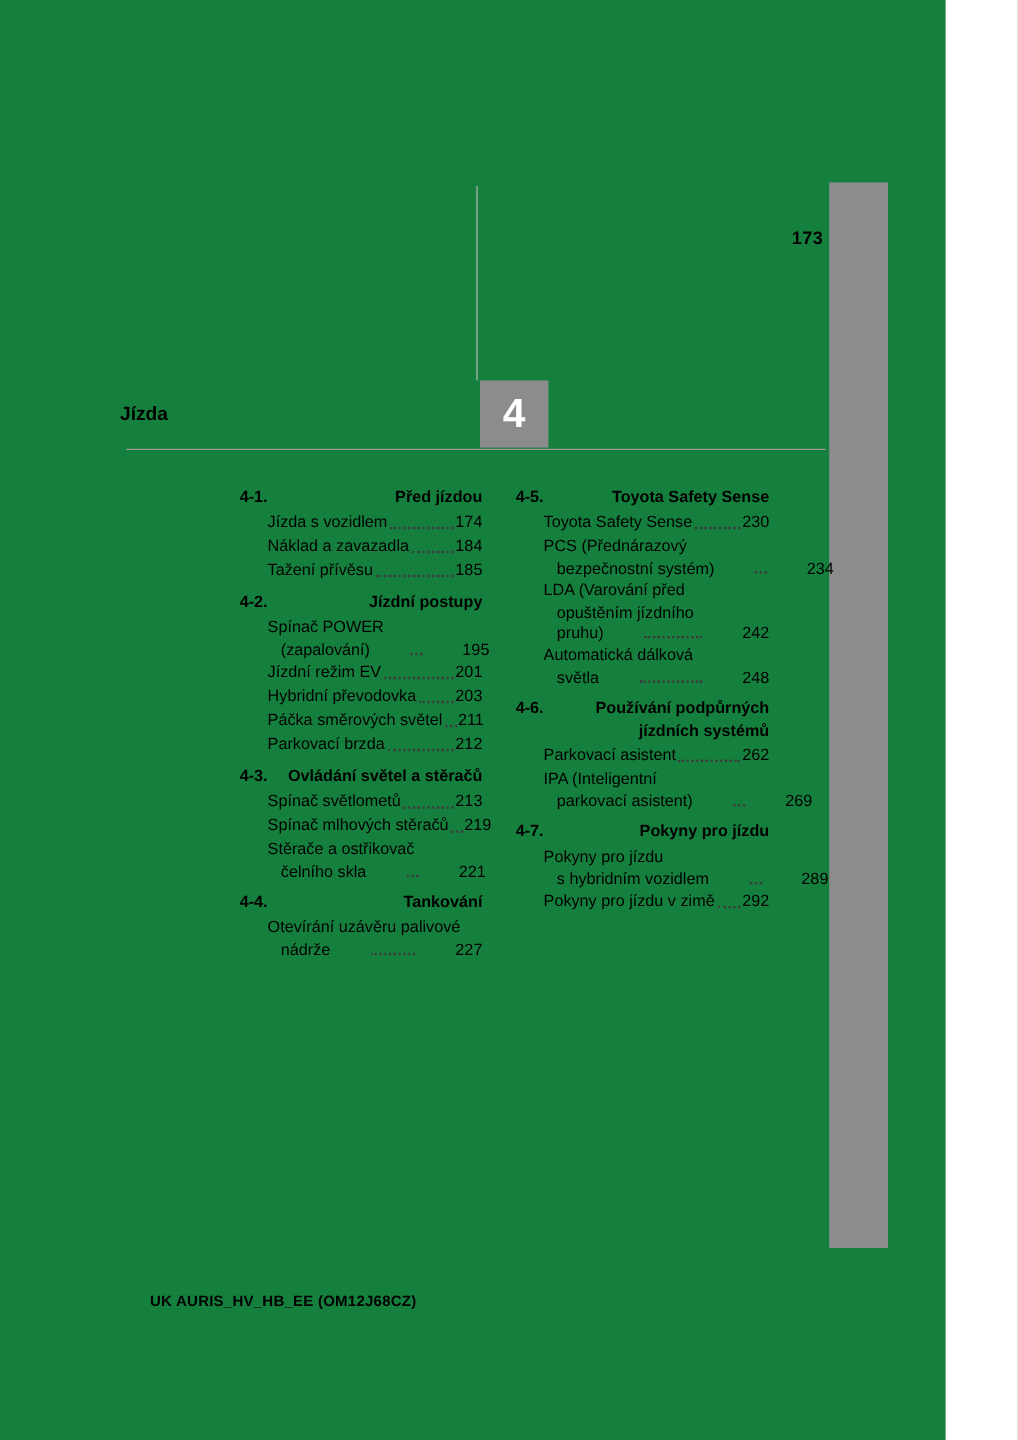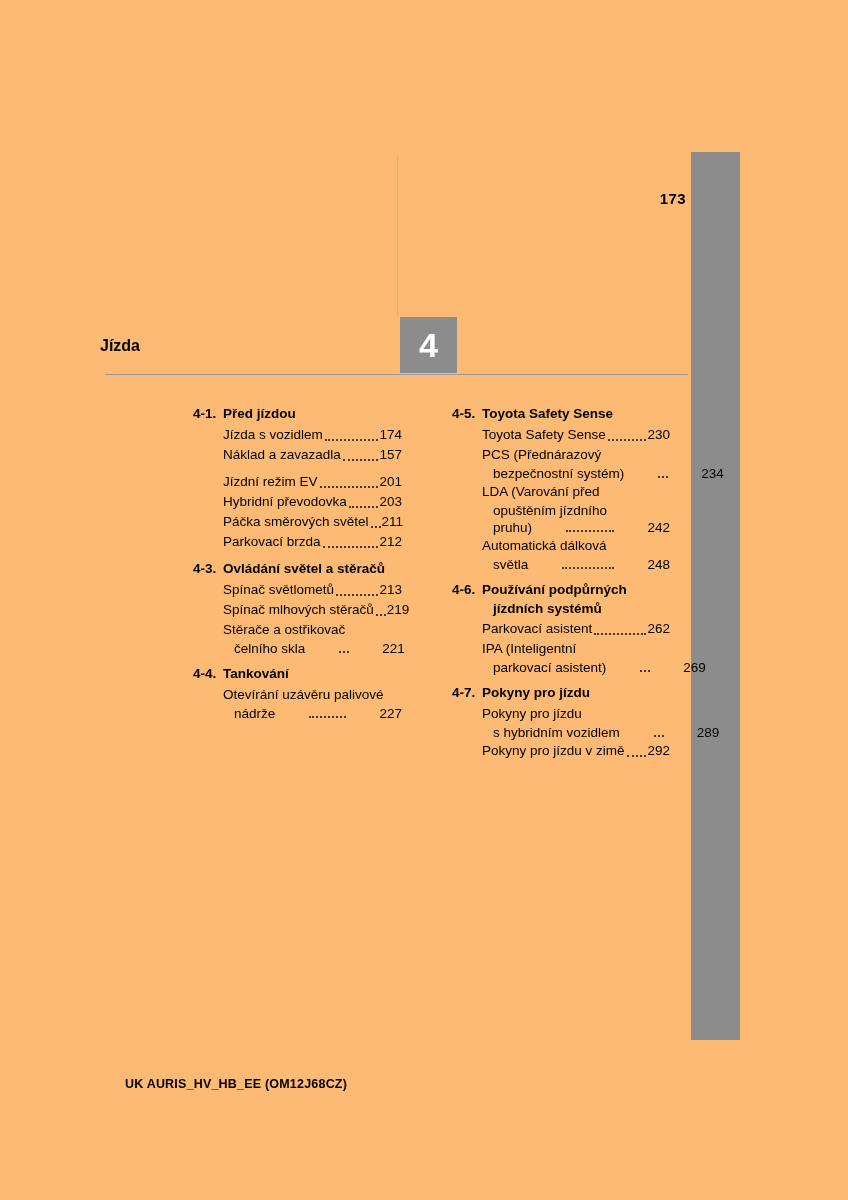--- a/index.html
+++ b/index.html
@@ -1,44 +1,44 @@
 <!DOCTYPE html>
 <html><head>
 <meta charset="utf-8">
 <style>
   * { margin:0; padding:0; box-sizing:border-box; }
   html,body { background:#ffffff; }
   body {
     width:848px; height:1200px; position:relative;
     font-family:"Liberation Sans", sans-serif; color:#000;
   }
-  .page { position:absolute; inset:0; width:848px; height:1200px; background:#fdba74; overflow:hidden; }
+  .page { position:absolute; inset:0; width:788px; height:1200px; background:#15803d; overflow:hidden; }
 
   .sidebar { position:absolute; left:691px; top:152px; width:49px; height:888px; background:#8c8c8c; }
 
   .page-num { position:absolute; top:190px; left:540px; width:146px; text-align:right;
               font-size:15px; font-weight:bold; letter-spacing:0.4px; }
 
   .vline { position:absolute; left:397px; top:155px; width:1px; height:162px; background:#b7b7b7; }
 
   .chapter-title { position:absolute; top:337px; left:100px; width:284px; 
                    font-size:16px; font-weight:bold; }
 
   .chapter-box { position:absolute; left:400px; top:317px; width:57px; height:56px; background:#8c8c8c;
                  color:#fff; font-size:34px; font-weight:bold;
                  display:flex; align-items:center; justify-content:center; }
 
   .hrule { position:absolute; left:105px; top:374px; width:583px; height:1px; background:#9a9a9a; }
 
   .toc { position:absolute; left:193px; top:404px; display:flex; }
   .col { width:209px; }
-  .col + .col { margin-left:50px; width:218px; }
+  .col + .col { margin-left:21px; width:218px; }
 
   .section { margin-bottom:7px; }
-  .sec-head { display:flex; font-weight:bold; font-size:13.5px; line-height:20px; margin-bottom:1px; }
+  .sec-head { display:flex; font-weight:bold; font-size:13.5px; line-height:20px; margin-bottom:1px;text-align:right; }
   .sec-num { flex:none; width:30px; }
   .sec-title { flex:1; }
   .sec-title-line { display:block; }
   .sec-title-line.cont { padding-left:11px; line-height:18px; }
 
   .entry { padding-left:30px; }
   .entry-line { display:flex; align-items:flex-end; font-size:13.5px; line-height:20px; }
   .entry-line.cont { padding-left:11px; line-height:17px;gap:32px; }
   .lbl { white-space:nowrap; }
   .dots { flex:1; min-width:10px; align-self:flex-end; height:0;
@@ -77,25 +77,46 @@
             <div class="entry-line">
               <span class="lbl">Jízda s vozidlem</span>
               <span class="dots"></span>
               <span class="pg">174</span>
             </div>
           </div>
           <div class="entry">
             <div class="entry-line">
               <span class="lbl">Náklad a zavazadla</span>
               <span class="dots"></span>
-              <span class="pg">157</span>
-            </div>
-          </div>
-        </div>
-        <div class="section">
+              <span class="pg">184</span>
+            </div>
+          </div>
+          <div class="entry">
+            <div class="entry-line">
+              <span class="lbl">Tažení přívěsu</span>
+              <span class="dots"></span>
+              <span class="pg">185</span>
+            </div>
+          </div>
+        </div>
+        <div class="section">
+          <div class="sec-head">
+            <span class="sec-num">4-2.</span>
+            <span class="sec-title">
+              <span class="sec-title-line">Jízdní postupy</span>
+            </span>
+          </div>
+          <div class="entry">
+            <div class="entry-line">Spínač POWER</div>
+            <div class="entry-line cont">
+              <span class="lbl">(zapalování)</span>
+              <span class="dots"></span>
+              <span class="pg">195</span>
+            </div>
+          </div>
           <div class="entry">
             <div class="entry-line">
               <span class="lbl">Jízdní režim EV</span>
               <span class="dots"></span>
               <span class="pg">201</span>
             </div>
           </div>
           <div class="entry">
             <div class="entry-line">
               <span class="lbl">Hybridní převodovka</span>

